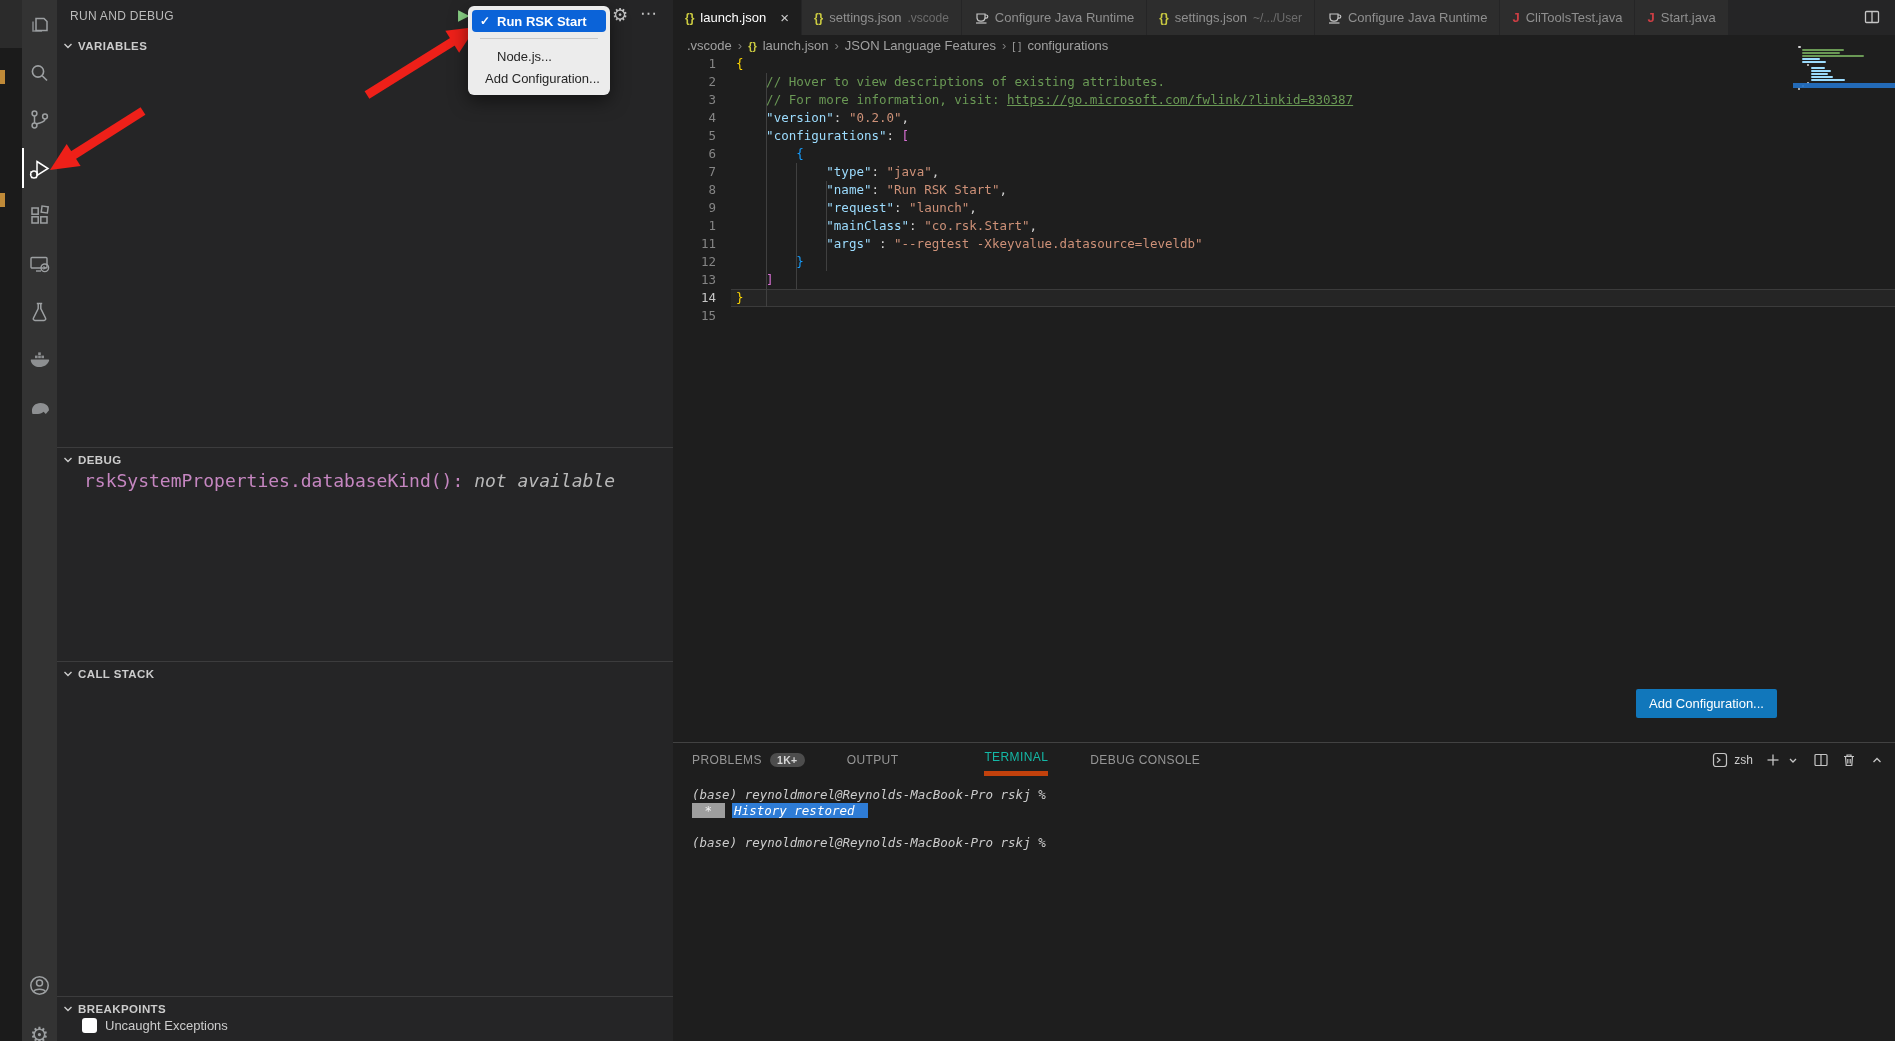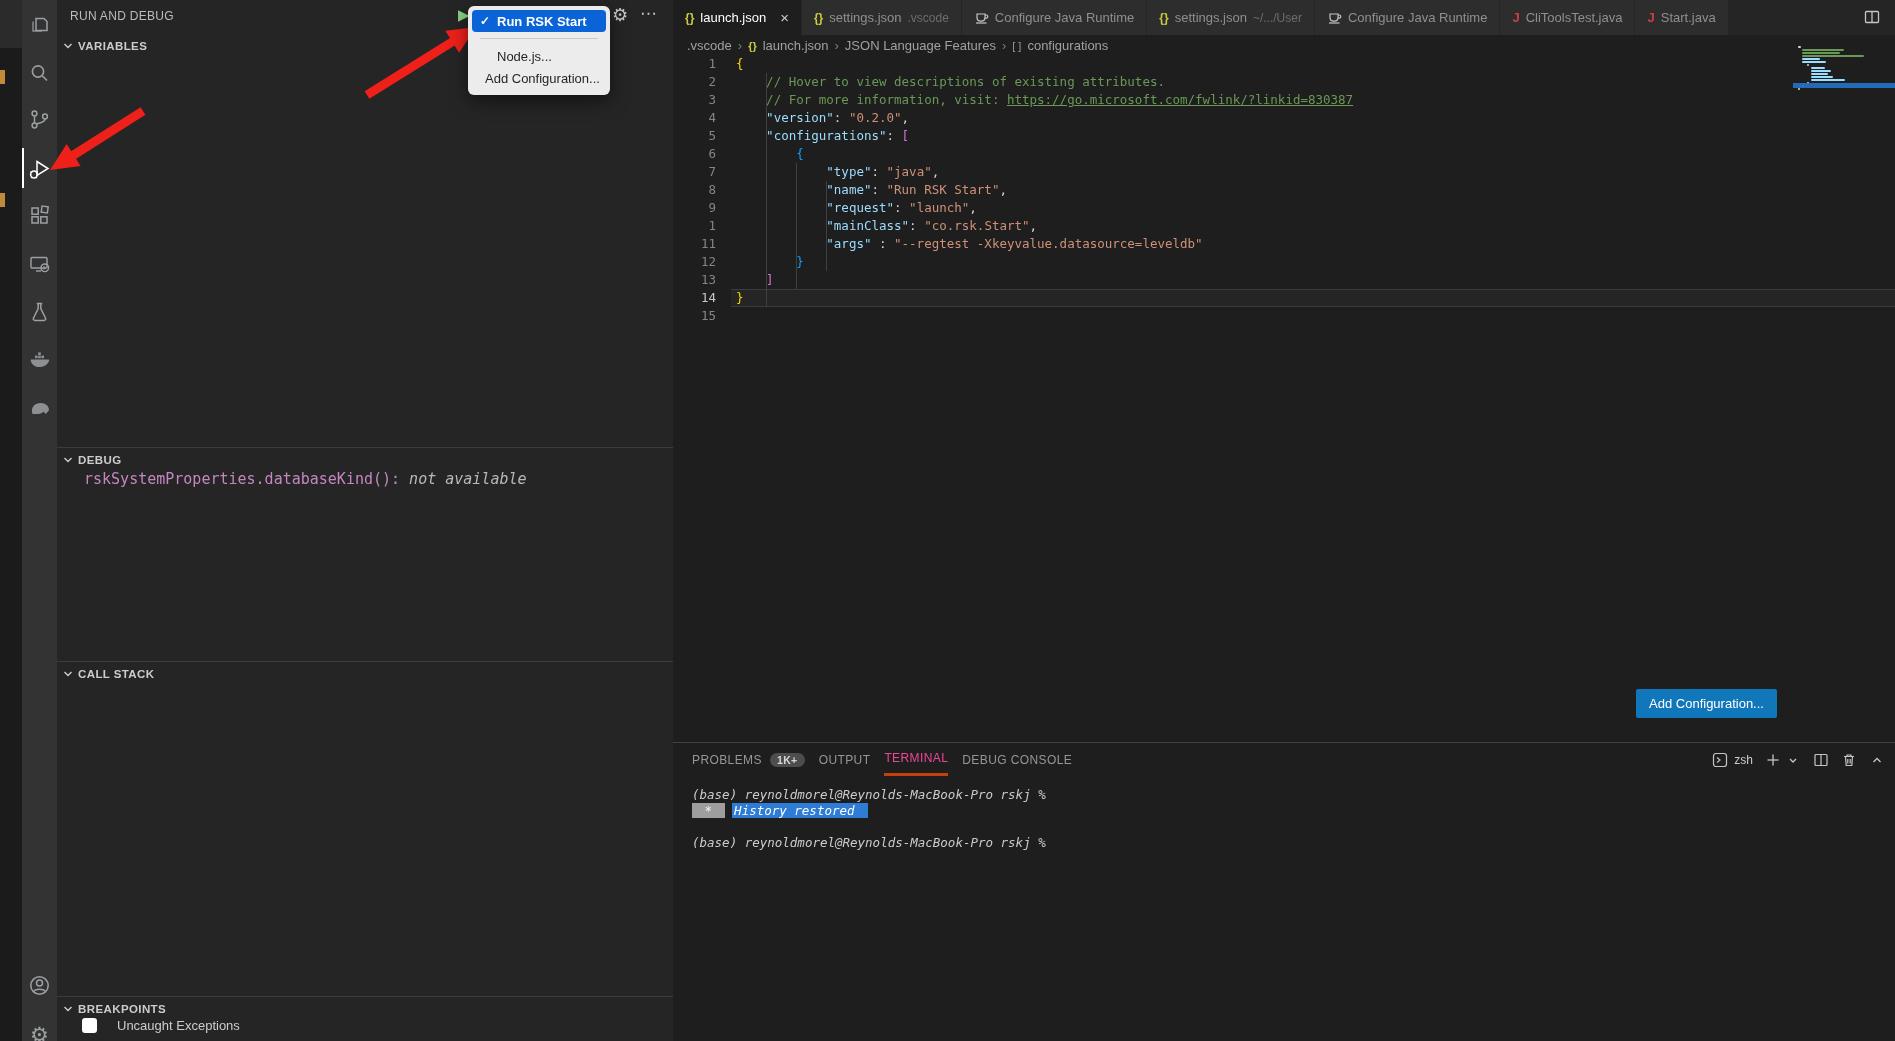--- a/index.html
+++ b/index.html
@@ -21,24 +21,24 @@
   #ab-active-indicator { left:22px; top:148px; width:2px; height:40px; background:#ffffff; }
   #ab-gear { font-size:21px; line-height:25px; text-align:center; }
 
   
   #sidebar { left:57px; top:0; width:616px; height:1041px; background:#252526; }
   #sidebar-title { left:13px; top:9px; font-size:12px; color:#bcbcbc; letter-spacing:.3px; }
   .sec-border { left:0; width:616px; height:0; border-top:1px solid rgba(204,204,204,.14); }
   .sec-header { left:5px; height:20px; display:flex; align-items:center; gap:4px;
     font-size:11.5px; font-weight:bold; color:#cccccc; letter-spacing:.4px; }
   .chev svg { width:12px; height:12px; display:block; }
-  #watch-row { left:27px; top:470px; font-family:"DejaVu Sans Mono", monospace; font-size:15px; }
+  #watch-row { left:27px; top:470px; font-family:"DejaVu Sans Mono", monospace; font-size:18px; }
   #watch-expr { color:#c586c0; }
   #watch-val { color:#b9b9b9; font-style:italic; }
-  #bp-row { left:25px; top:1018px; display:flex; align-items:center; gap:20px; }
+  #bp-row { left:25px; top:1018px; display:flex; align-items:center; gap:8px; }
   #bp-checkbox { width:15px; height:15px; background:#ffffff; border-radius:3px; }
   #bp-label { font-size:13px; color:#cccccc; }
   
   #play-sliver { left:401px; top:6px; color:#89d185; font-size:15px; }
   #tb-gear { left:555px; top:4px; font-size:18px; color:#c5c5c5; }
   #tb-more { left:583px; top:3px; font-size:17px; color:#c5c5c5; letter-spacing:1px; }
 
   
   #debug-menu { left:468px; top:6px; width:142px; background:#ececec; border-radius:6px;
     box-shadow:0 6px 18px rgba(0,0,0,.5); z-index:60; padding:4px 0 6px; }
@@ -93,24 +93,24 @@
   .mm-line { position:absolute; height:2px; border-radius:1px; }
   #mm-highlight { position:absolute; left:-5px; width:102px; height:5px; background:#2472c8; opacity:.9; }
 
   #add-config-btn { left:963px; top:689px; width:141px; height:29px; background:#1177bb;
     color:#ffffff; font-size:13px; border:none; border-radius:2px; display:flex;
     align-items:center; justify-content:center; cursor:pointer; }
 
   
   #panel { left:0; top:742px; width:1222px; height:299px; background:#1e1e1e;
     border-top:1px solid #424242; }
-  #panel-tabs { left:19px; top:0; height:33px; display:flex; align-items:center; gap:14px; }
+  #panel-tabs { left:19px; top:0; height:33px; display:flex; align-items:center; gap:42px; }
   .ptab { display:flex; align-items:center; gap:8px; font-size:12px; letter-spacing:.4px;
     color:#969696; height:33px; }
-  .ptab.active { color:#ec4899; border-bottom:3px solid #c2410c; }
+  .ptab.active { color:#14b8a6; border-bottom:5px solid #c2410c;margin-left:44px; }
   .pbadge { background:#4d4d4d; color:#d7d7d7; font-size:10.5px; padding:1px 7px;
     border-radius:9px; font-weight:bold; }
   #panel-toolbar { right:10px; top:0; height:33px; display:flex; align-items:center; gap:12px;
     color:#c5c5c5; }
   #panel-toolbar svg { width:16px; height:16px; display:block; }
   #shell-label { font-size:12px; color:#cccccc; margin-left:-6px; }
 
   #terminal { left:19px; top:44px; font-family:"DejaVu Sans Mono", monospace;
     font-size:12.5px; color:#cccccc; }
   .t-line { height:16px; line-height:16px; white-space:pre;font-style:italic; }

